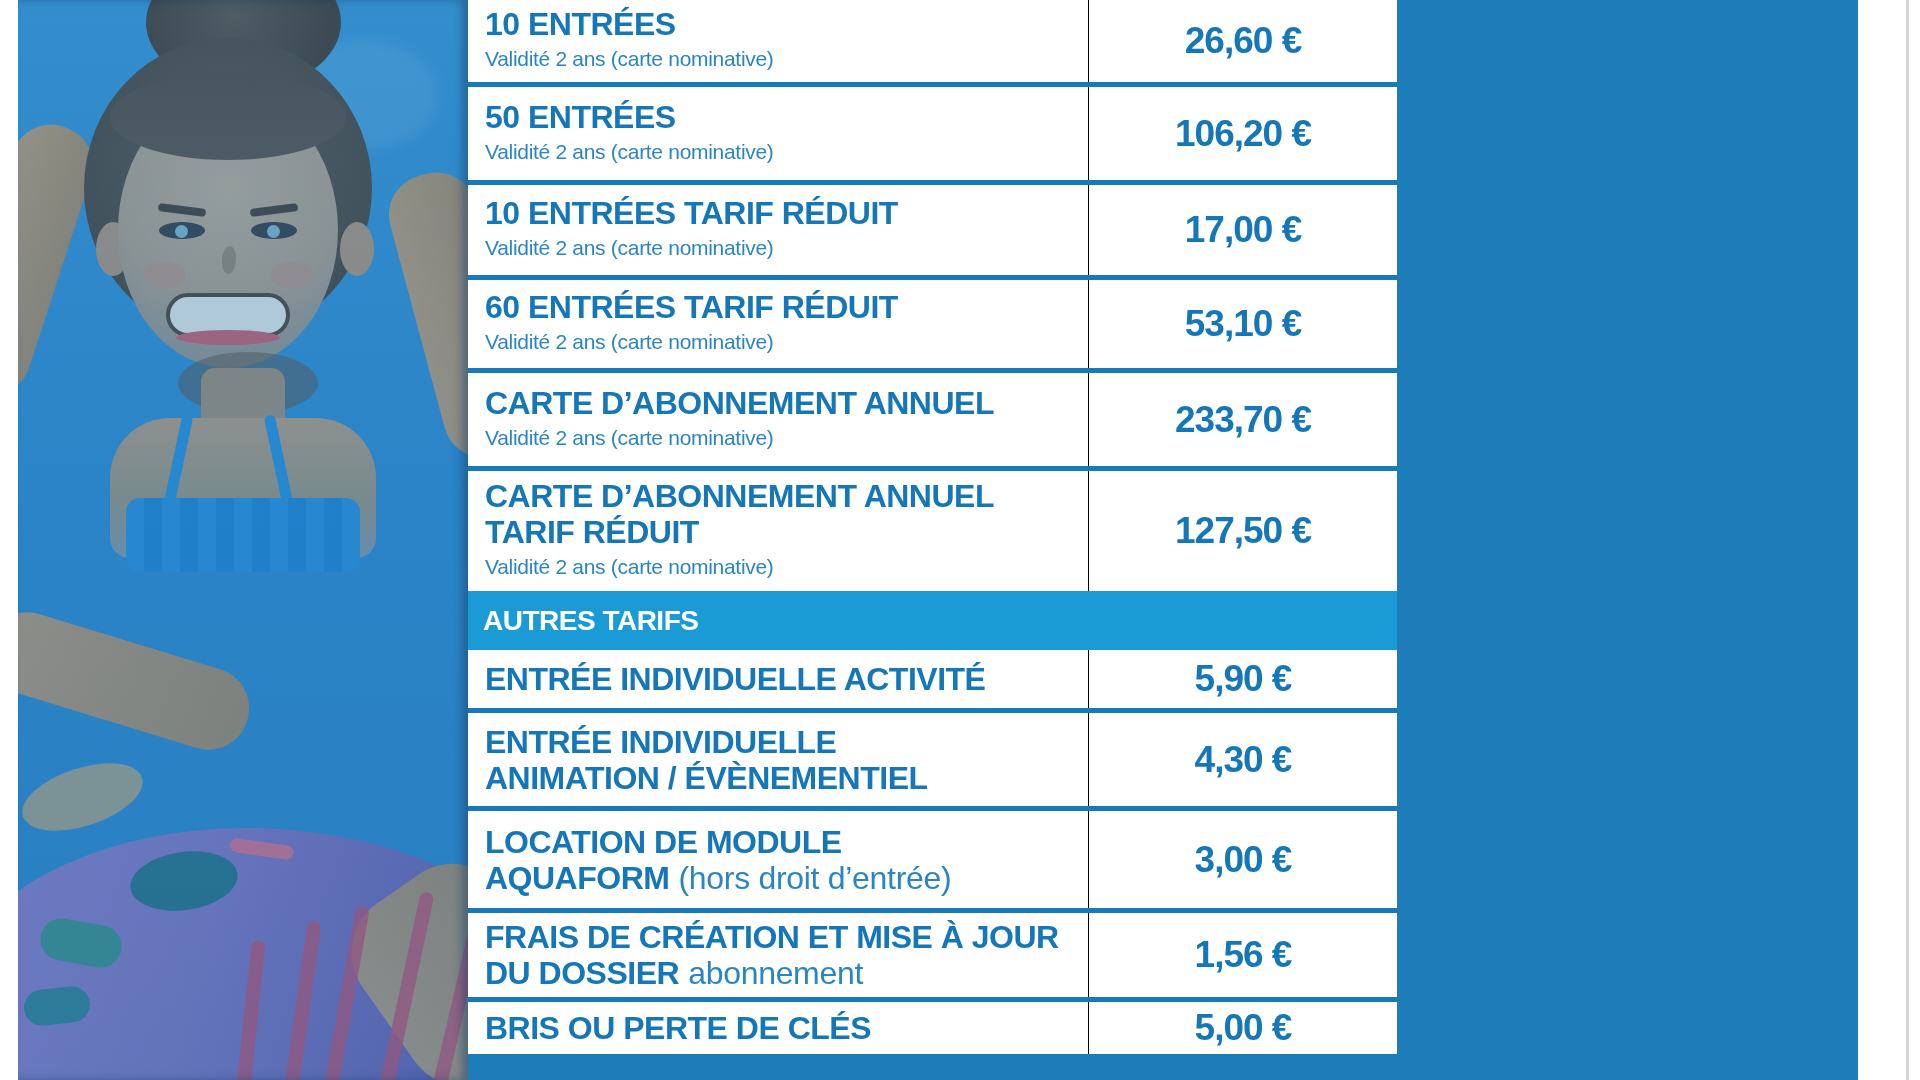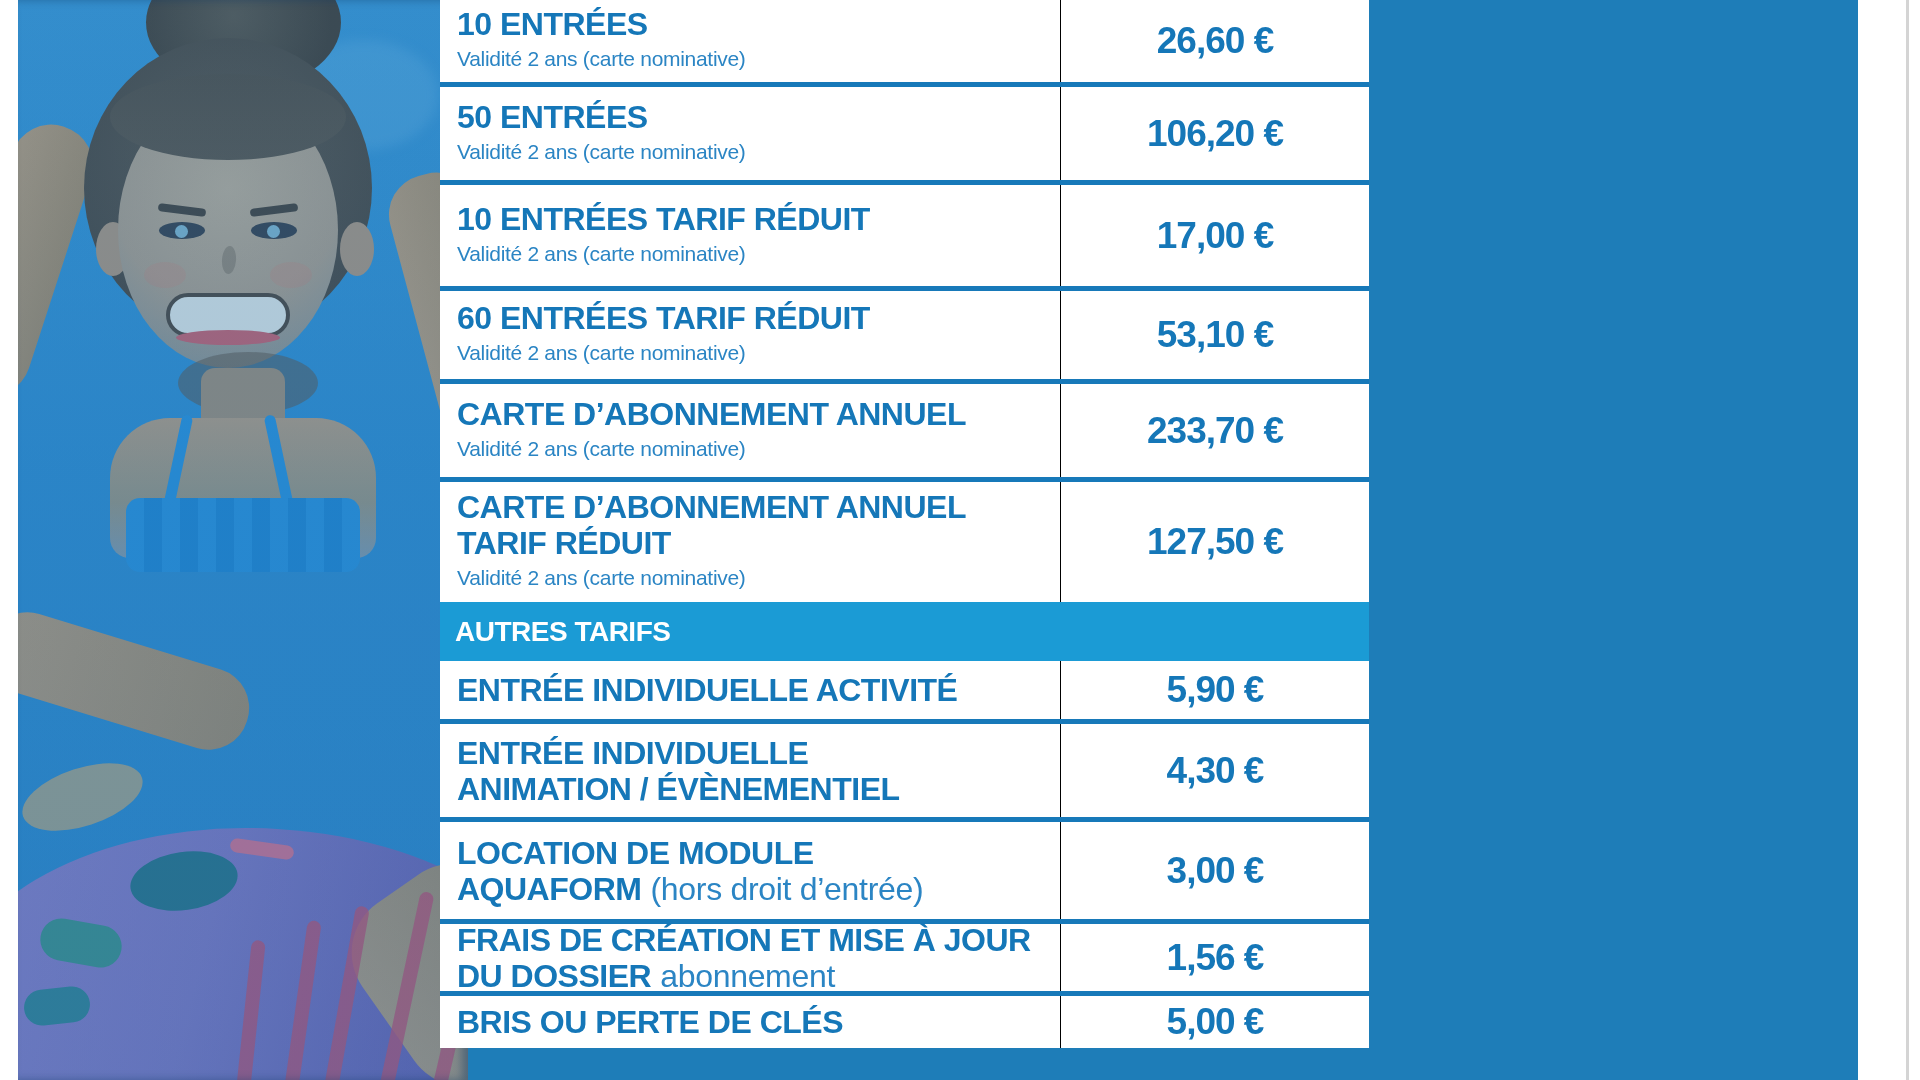--- a/index.html
+++ b/index.html
@@ -66,37 +66,37 @@
   .st3{left:322px;top:905px;height:185px;transform:rotate(10deg);}
   .st4{left:382px;top:890px;height:200px;transform:rotate(12deg);}
   .st5{left:438px;top:880px;height:210px;transform:rotate(13deg);}
   .pink-sliver{left:212px;top:842px;width:64px;height:14px;border-radius:7px;
                background:#d4708c;transform:rotate(8deg);}
   .photo-tint{left:0;top:0;right:0;bottom:0;
               background:linear-gradient(180deg,rgba(28,120,195,.20),rgba(28,110,185,.30));}
   .photo-edge{left:0;top:0;right:0;bottom:0;box-shadow:inset -6px 0 8px rgba(18,60,100,.45);}
 
   
-  .table{position:absolute;left:440px;top:0;width:929px;}
+  .table{position:absolute;left:468px;top:0;width:929px;}
   .row{display:flex;background:#ffffff;box-sizing:border-box;}
   .row.bordered{border-bottom:5px solid #1779B9;}
   .label-cell{flex:1;display:flex;flex-direction:column;justify-content:center;
               padding-left:17px;padding-right:6px;box-sizing:border-box;}
   .price-cell{width:309px;border-left:1px solid #000000;display:flex;align-items:center;
               justify-content:center;box-sizing:border-box;}
   .row-title{font-weight:bold;font-size:32px;line-height:36px;color:#1577B8;
              letter-spacing:-.5px;white-space:pre-line;}
   .row-sub{font-size:21px;line-height:34px;color:#2B85C4;letter-spacing:-.3px;}
   .row-suffix{font-weight:normal;color:#2B85C4;margin-left:9px;letter-spacing:-.3px;}
   .price{font-weight:bold;font-size:37px;color:#1577B8;letter-spacing:-1px;}
   .band{background:#1B9BD5;display:flex;align-items:center;padding-left:15px;box-sizing:border-box;}
   .band-text{color:#ffffff;font-weight:bold;font-size:28px;letter-spacing:-.5px;}
-  .h87{height:87px}.h94{height:98px}.h95{height:106px}.h93{height:93px}
+  .h87{height:87px}.h94{height:98px}.h95{height:95px}.h93{height:93px}
   .h120{height:120px}.h59{height:59px}.h63{height:63px}.h98{height:98px}
-  .h102{height:102px}.h100{height:72px}.h52{height:52px}
+  .h102{height:102px}.h100{height:89px}.h52{height:52px}
 </style>
 </head>
 <body>
 
 <div class="page">
 
   <div class="bg-panel"></div>
   <div class="scan-edge"></div>
 
   <div class="photo">

